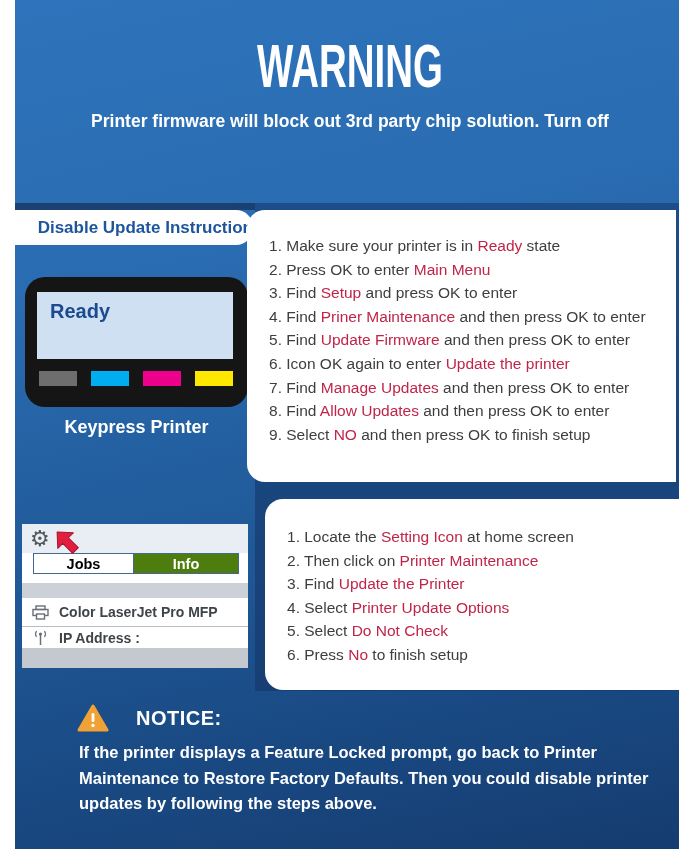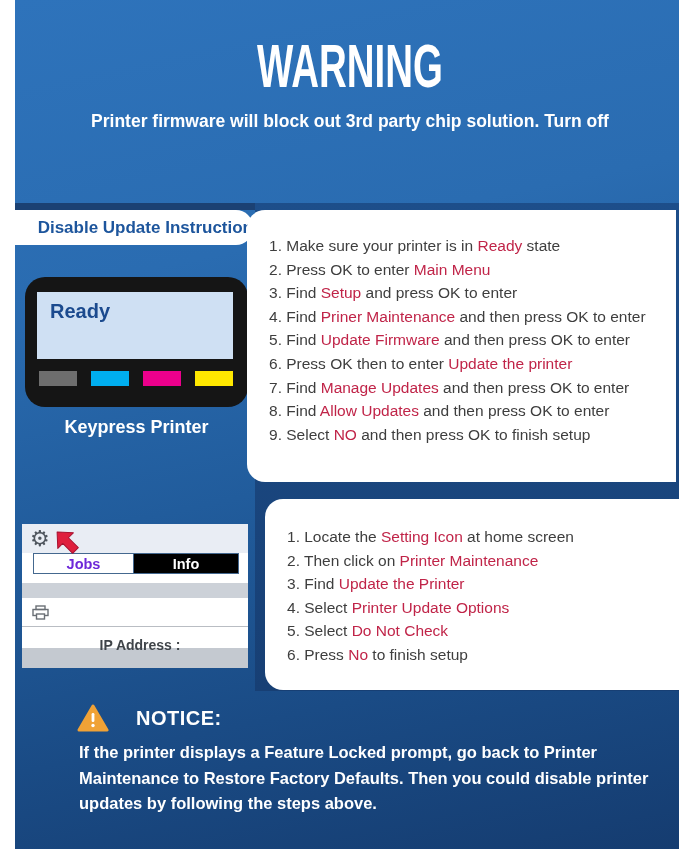--- a/index.html
+++ b/index.html
@@ -42,26 +42,26 @@
   .bar-magenta{background:#EC008C;} .bar-yellow{background:#FFE800;}
   .caption{left:10px;top:417px;width:223px;text-align:center;color:#fff;font-weight:bold;font-size:18px;}
 
   
   .mock2{left:7px;top:524px;width:226px;height:144px;background:#fff;}
   .m2-top{height:29px;background:#E9EDF4;position:relative;}
   .gear{position:absolute;left:8px;top:0px;font-size:22px;color:#4F565E;line-height:29px;}
   .arrow-svg{position:absolute;left:31px;top:6px;}
   .tabbar{margin-left:11px;width:206px;height:21px;display:flex;border:1px solid #44688F;box-sizing:border-box;}
   .tab{display:flex;align-items:center;justify-content:center;font-weight:bold;font-size:14.5px;}
-  .tab-jobs{width:99px;background:#fff;color:#6d28d9;border-right:1px solid #44688F;}
-  .tab-info{flex:1;background:#000000;color:#fff;}
+  .tab-jobs{width:99px;background:#fff;color:#000000;border-right:1px solid #44688F;}
+  .tab-info{flex:1;background:#4d7c0f;color:#fff;}
   .m2-gap{height:9px;background:#fff;}
   .m2-band1{height:15px;background:#CCD1D8;}
   .m2-row{display:flex;align-items:center;padding-left:10px;gap:10px;color:#3F4449;font-weight:bold;font-size:14px;}
-  .m2-row1{height:28px;} .m2-row2{height:21px;flex-direction:column;}
+  .m2-row1{height:28px;} .m2-row2{height:21px;}
   .m2-div{height:1px;background:#B9BDC3;}
   .m2-band2{height:20px;background:#C4C9D0;}
 
   
   .notice{left:0;top:690px;width:100%;color:#fff;}
   .n-head{display:flex;align-items:center;gap:27px;margin:14px 0 0 62px;}
   .n-title{font-size:20px;font-weight:600;letter-spacing:0.5px;}
   .n-body{margin:8px 0 0 64px;width:572px;font-size:16.5px;line-height:25.5px;font-weight:600;}
 </style>
 </head>
@@ -94,21 +94,21 @@
   </div>
   <div class="abs caption">Keypress Printer</div>
 
   <div class="abs panel panel1">
     <ol class="steps">
         <li><span>Make sure your printer is in </span><span class="hl">Ready</span><span> state</span></li>
         <li><span>Press OK to enter </span><span class="hl">Main Menu</span></li>
         <li><span>Find </span><span class="hl">Setup</span><span> and press OK to enter</span></li>
         <li><span>Find </span><span class="hl">Priner Maintenance</span><span> and then press OK to enter</span></li>
         <li><span>Find </span><span class="hl">Update Firmware</span><span> and then press OK to enter</span></li>
-        <li><span>Press OK then to enter </span><span class="hl">Update the printer</span></li>
+        <li><span>Icon OK again to enter </span><span class="hl">Update the printer</span></li>
         <li><span>Find </span><span class="hl">Manage Updates</span><span> and then press OK to enter</span></li>
         <li><span>Find </span><span class="hl">Allow Updates</span><span> and then press OK to enter</span></li>
         <li><span>Select </span><span class="hl">NO</span><span> and then press OK to finish setup</span></li>
       </ol>
   </div>
 
   <div class="abs mock2">
     <div class="m2-top">
       <span class="gear">⚙</span>
       <svg class="arrow-svg" width="32" height="26" viewBox="0 0 32 26">
@@ -122,20 +122,21 @@
       <div class="tab tab-info">Info</div>
     </div>
     <div class="m2-gap"></div>
     <div class="m2-band1"></div>
     <div class="m2-row m2-row1">
       <svg width="17" height="15" viewBox="0 0 17 15">
         <rect x="4" y="1" width="9" height="3.5" fill="none" stroke="#6A6F75" stroke-width="1.4"></rect>
         <rect x="1" y="4.5" width="15" height="6" fill="none" stroke="#6A6F75" stroke-width="1.4"></rect>
         <rect x="4.5" y="9" width="8" height="5" fill="#fff" stroke="#6A6F75" stroke-width="1.4"></rect>
       </svg>
+      <span>Color LaserJet Pro MFP</span>
     </div>
     <div class="m2-div"></div>
     <div class="m2-row m2-row2">
       <svg width="17" height="16" viewBox="0 0 17 16">
         <line x1="8.5" y1="5" x2="8.5" y2="15" stroke="#6A6F75" stroke-width="1.5"></line>
         <circle cx="8.5" cy="4" r="1.6" fill="#6A6F75"></circle>
         <path d="M4.5,1 Q2.5,4 4.5,7" fill="none" stroke="#6A6F75" stroke-width="1.2"></path>
         <path d="M12.5,1 Q14.5,4 12.5,7" fill="none" stroke="#6A6F75" stroke-width="1.2"></path>
       </svg>
       <span>IP Address :</span>

